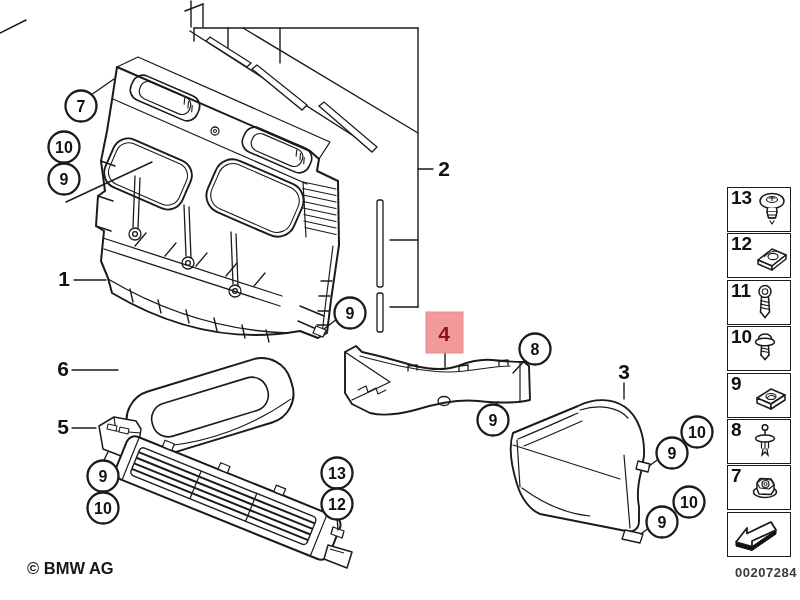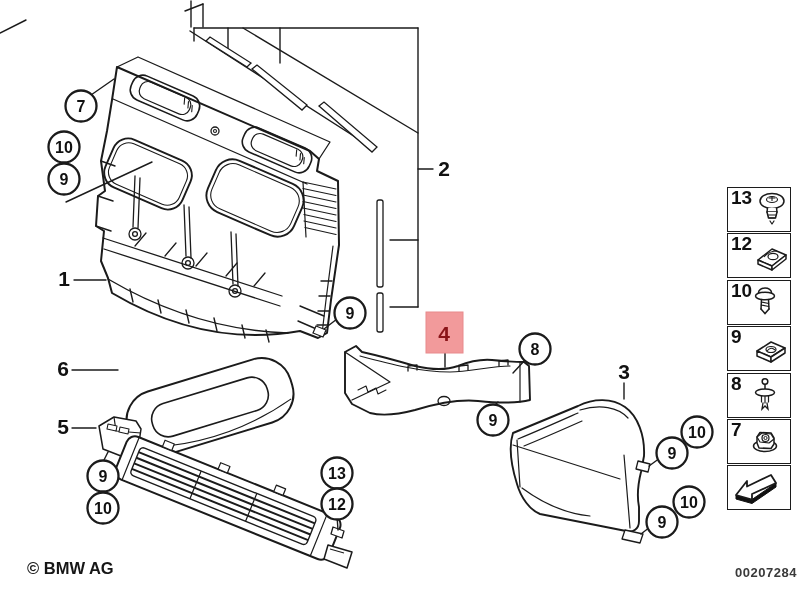--- a/index.html
+++ b/index.html
@@ -304,20 +304,32 @@
       <svg width="40" height="40" viewBox="0 0 40 40" stroke="#1b1b1b" fill="none" stroke-width="1.5" stroke-linejoin="round">
         <polygon points="7,24 21,13 35,19 21,30" fill="#fff"></polygon>
         <polygon points="7,24 21,30 21,34 7,28" fill="#fff"></polygon>
         <polygon points="21,30 35,19 35,23 21,34" fill="#fff"></polygon>
         <ellipse cx="22" cy="20.5" rx="5" ry="3.2" stroke-width="1.2"></ellipse>
         <path d="M13,21 Q18,15 26,15" stroke-width="1.1"></path>
       </svg>
     </span>
   </div>
 
+  <div class="legend-box">
+    <span class="legend-num">11</span>
+    <span class="legend-icon center">
+      <svg width="40" height="40" viewBox="0 0 40 40" stroke="#1b1b1b" fill="none" stroke-width="1.5" stroke-linecap="round">
+        <circle cx="20" cy="8.5" r="6" fill="#fff"></circle>
+        <circle cx="20" cy="8.5" r="2.8" stroke-width="1.1"></circle>
+        <path d="M16.5,14 L15.5,29 M23.5,14 L24.5,29"></path>
+        <path d="M15.8,17.5 L24.2,19.5 M15.6,21 L24.4,23 M15.4,24.5 L24.6,26.5" stroke-width="1.2"></path>
+        <path d="M15.5,29 L20,34.5 L24.5,29"></path>
+      </svg>
+    </span>
+  </div>
 
   <div class="legend-box">
     <span class="legend-num">10</span>
     <span class="legend-icon center">
       <svg width="40" height="40" viewBox="0 0 40 40" stroke="#1b1b1b" fill="none" stroke-width="1.5" stroke-linecap="round">
         <ellipse cx="20" cy="9.5" rx="6.5" ry="4.5" fill="#fff"></ellipse>
         <ellipse cx="20" cy="13" rx="9.5" ry="3.8" fill="#fff"></ellipse>
         <path d="M16.5,16.5 L16,26 M23.5,16.5 L24,26"></path>
         <path d="M16.3,19 L23.7,20.5 M16.2,22 L23.8,23.5" stroke-width="1.2"></path>
         <path d="M16,26 L20,30.5 L24,26"></path>

